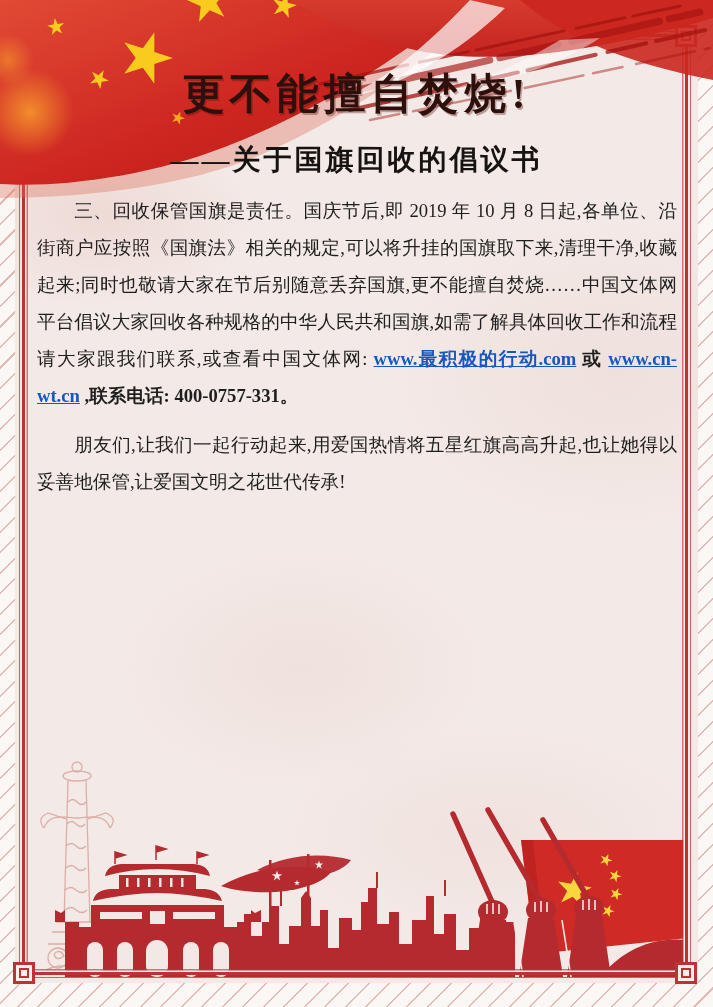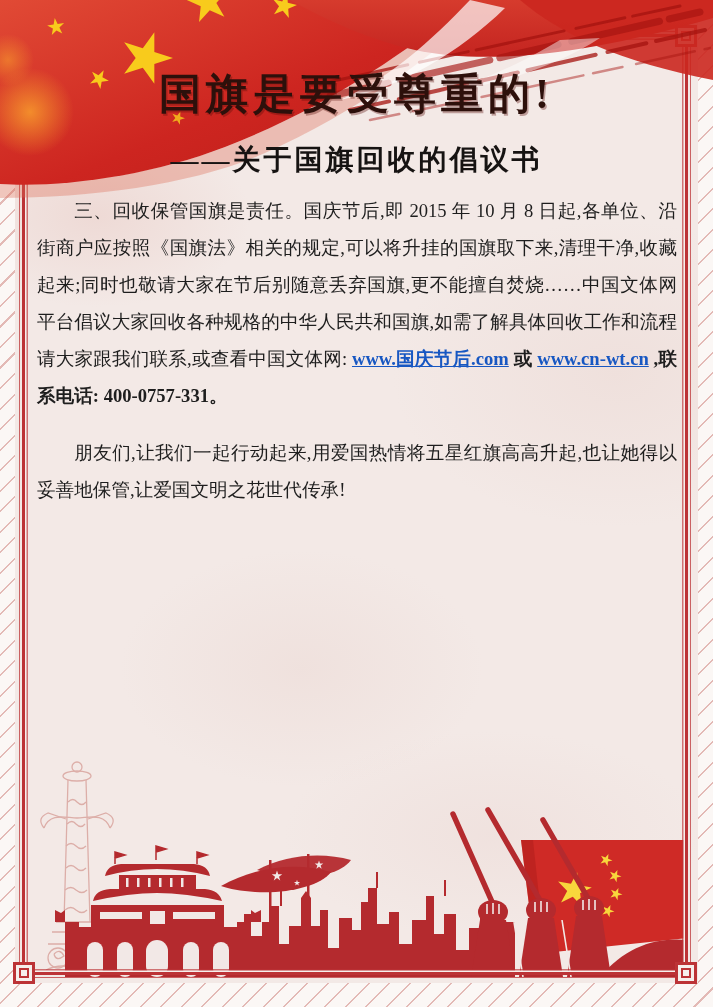--- a/index.html
+++ b/index.html
@@ -29,21 +29,21 @@
   .title{position:absolute;left:0;top:66px;width:713px;z-index:7;margin:0;
     text-align:center;font-size:42px;font-weight:700;letter-spacing:5px;
     color:#2d100b;text-shadow:1.5px 1.5px 0 rgba(90,15,8,.35);}
   .subtitle{position:absolute;left:0;top:141px;width:713px;z-index:7;margin:0;
     text-align:center;font-size:28px;font-weight:700;letter-spacing:3px;color:#161312;}
   
   .letter{position:absolute;left:37px;top:192px;width:640px;z-index:7;
     font-size:18.6px;line-height:37px;color:#1e1e1e;text-align:justify;}
   .letter p{margin:0;}
   .letter p.indent{text-indent:2em;}
-  .letter p.closing{margin-top:20px;}
+  .letter p.closing{margin-top:12px;}
   .bold-run{font-weight:700;}
   a.doc-link{color:#1757c2;font-weight:700;text-decoration:underline;cursor:pointer;}
   
   .bottom-art{position:absolute;left:25px;bottom:30px;z-index:3;overflow:visible;pointer-events:none;}
   .huabiao{position:absolute;left:26px;top:760px;z-index:2;pointer-events:none;}
 </style>
 </head>
 <body>
 
 <div class="page">
@@ -198,27 +198,27 @@
     <g fill="#f8cb1c">
       <use href="#star" transform="translate(146,58) rotate(18) scale(27)"></use>
       <use href="#star" transform="translate(208,2) rotate(-12) scale(22)"></use>
       <use href="#star" transform="translate(99,79) rotate(28) scale(10)"></use>
       <use href="#star" transform="translate(56,27) rotate(-8) scale(9)"></use>
       <use href="#star" transform="translate(284,6) rotate(14) scale(13)"></use>
       <use href="#star" transform="translate(178,118) rotate(20) scale(7)" opacity=".8"></use>
     </g>
   </svg>
 
-  <h1 class="title">国旗是要受尊重的!</h1>
+  <h1 class="title">更不能擅自焚烧!</h1>
   <h2 class="subtitle">——关于国旗回收的倡议书</h2>
 
   <section class="letter">
     <p class="indent">
-      <span>三、回收保管国旗是责任。国庆节后,即 2015 年 10 月 8 日起,各单位、沿街商户应按照《国旗法》相关的规定,可以将升挂的国旗取下来,清理干净,收藏起来;同时也敬请大家在节后别随意丢弃国旗,更不能擅自焚烧……中国文体网平台倡议大家回收各种规格的中华人民共和国旗,如需了解具体回收工作和流程请大家跟我们联系,或查看中国文体网:</span>
-      <a class="doc-link">www.国庆节后.com</a>
+      <span>三、回收保管国旗是责任。国庆节后,即 2019 年 10 月 8 日起,各单位、沿街商户应按照《国旗法》相关的规定,可以将升挂的国旗取下来,清理干净,收藏起来;同时也敬请大家在节后别随意丢弃国旗,更不能擅自焚烧……中国文体网平台倡议大家回收各种规格的中华人民共和国旗,如需了解具体回收工作和流程请大家跟我们联系,或查看中国文体网:</span>
+      <a class="doc-link">www.最积极的行动.com</a>
       <span class="bold-run"> 或 </span>
       <a class="doc-link">www.cn-wt.cn</a>
       <span class="bold-run"> ,联系电话:</span>
       <span class="bold-run">400-0757-331。</span>
     </p>
     <p class="indent closing">朋友们,让我们一起行动起来,用爱国热情将五星红旗高高升起,也让她得以妥善地保管,让爱国文明之花世代传承!</p>
   </section>
 </div>
 
 </body></html>

